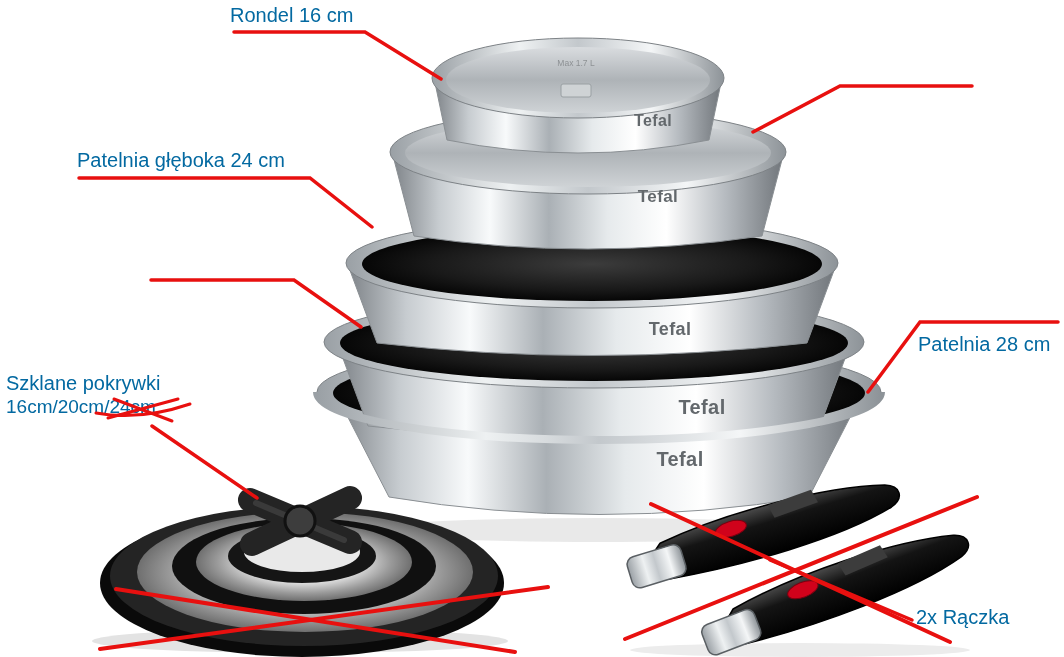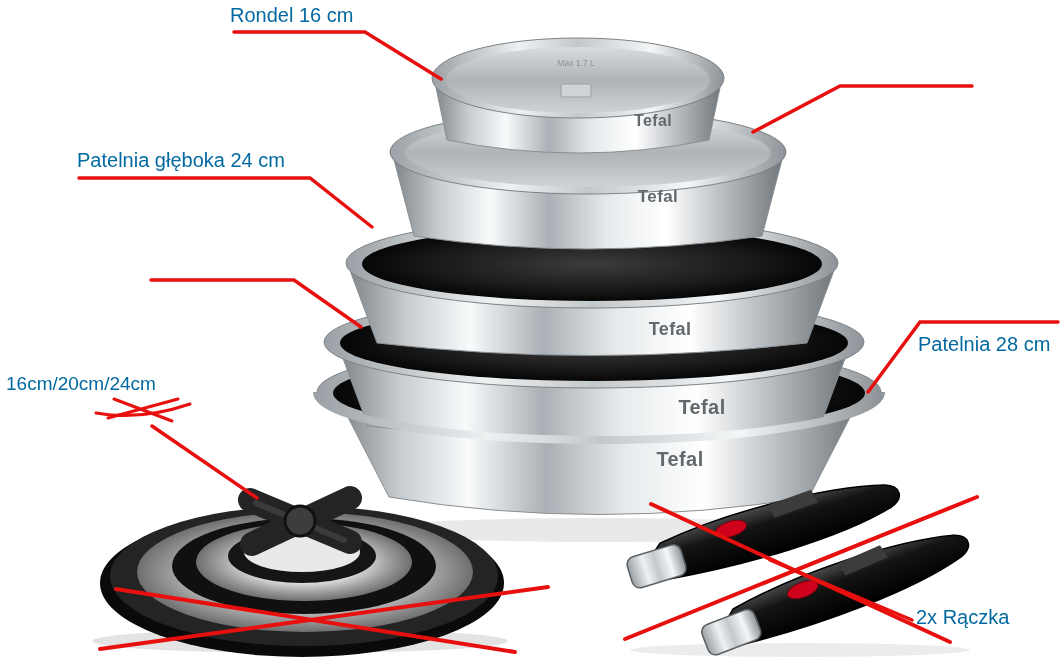--- a/index.html
+++ b/index.html
@@ -126,20 +126,21 @@
     </g>
     <g transform="translate(716,637) rotate(-21)">
       <use href="#handle-shape"></use>
     </g>
   </svg>
 
   <div class="label" style="left:230px; top:4px;">Rondel 16 cm</div>
   <div class="label" style="left:77px;  top:149px;">Patelnia głęboka 24 cm</div>
   <div class="label" style="left:918px; top:293px;margin-top:40px;">Patelnia 28 cm</div>
   <div class="label" style="left:6px; top:372px;">
+    <div>Szklane pokrywki</div>
     <div class="sub"><span>16cm/20cm/</span><span>24cm</span></div>
   </div>
   <div class="label" style="left:916px; top:606px;text-align:right;">2x Rączka</div>
 
   <svg class="overlay" viewBox="0 0 1064 657">
     <g stroke="#e8100f" stroke-width="3.5" stroke-linecap="round" fill="none">
       <polyline points="234,32 365,32 441,79"></polyline>
       <polyline points="972,86 840,86 753,132"></polyline>
       <polyline points="79,178 310,178 372,227"></polyline>
       <polyline points="151,280 294,280 361,327"></polyline>

